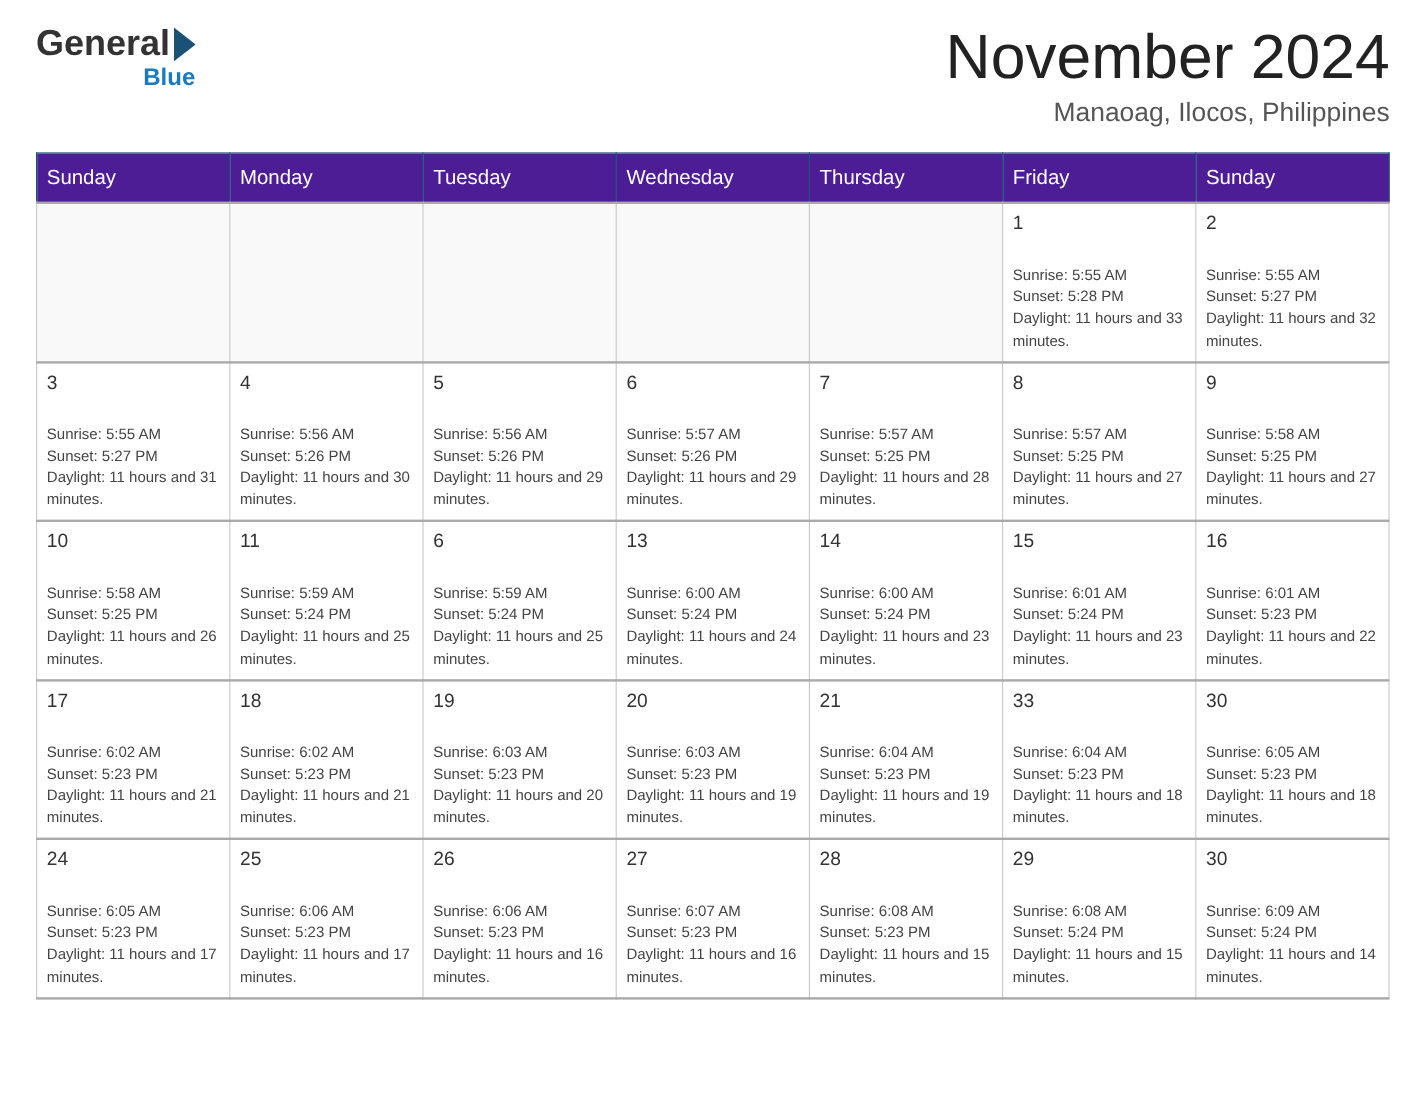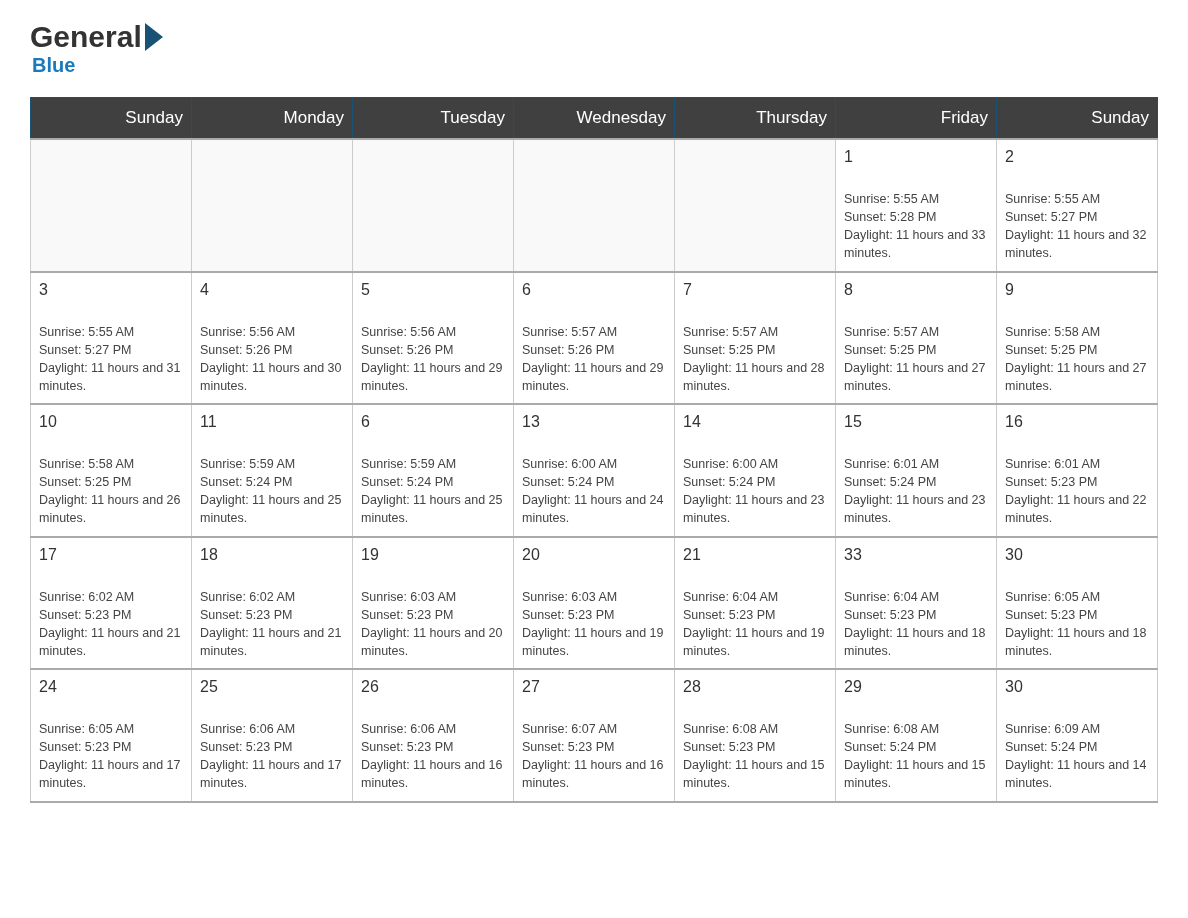--- a/index.html
+++ b/index.html
@@ -11,21 +11,21 @@
     }
     .header {
       display: flex;
       justify-content: space-between;
       align-items: flex-start;
       margin-bottom: 20px;
     }
     .logo {
       display: flex;
       flex-direction: column;
-      align-items: flex-start;
+      align-items: flex-end;
     }
     .title-section {
       text-align: right;
     }
     .month-title {
       font-size: 52px;
       font-weight: normal;
       color: #222;
       line-height: 1.1;
     }
@@ -33,26 +33,26 @@
       font-size: 22px;
       color: #555;
       margin-top: 4px;
     }
     .calendar {
       width: 100%;
       border-collapse: collapse;
       border: 1px solid #aaa;
     }
     .calendar th {
-      background-color: #404040;
+      background-color: #4c1d95;
       color: #fff;
       padding: 10px 8px;
       font-size: 17px;
       font-weight: normal;
-      text-align: right;
+      text-align: left;
       border: 1px solid #1a5276;
     }
     .calendar td {
       vertical-align: top;
       padding: 8px;
       border: 1px solid #ccc;
       width: calc(100% / 7);
       min-height: 110px;
       font-size: 13px;
       color: #333;
@@ -111,20 +111,24 @@
 <div class="header">
   <div class="logo">
     <div class="logo-text-row">
       <span class="logo-eneral">General</span>
       <span class="logo-chevron"></span>
     </div>
     <div class="logo-line2">
       <span class="logo-blue-text">Blue</span>
     </div>
   </div>
+  <div class="title-section">
+    <div class="month-title">November 2024</div>
+    <div class="location">Manaoag, Ilocos, Philippines</div>
+  </div>
 </div>
 
 <table class="calendar">
   <thead>
     <tr>
     <th>Sunday</th>
         <th>Monday</th>
         <th>Tuesday</th>
         <th>Wednesday</th>
         <th>Thursday</th>

